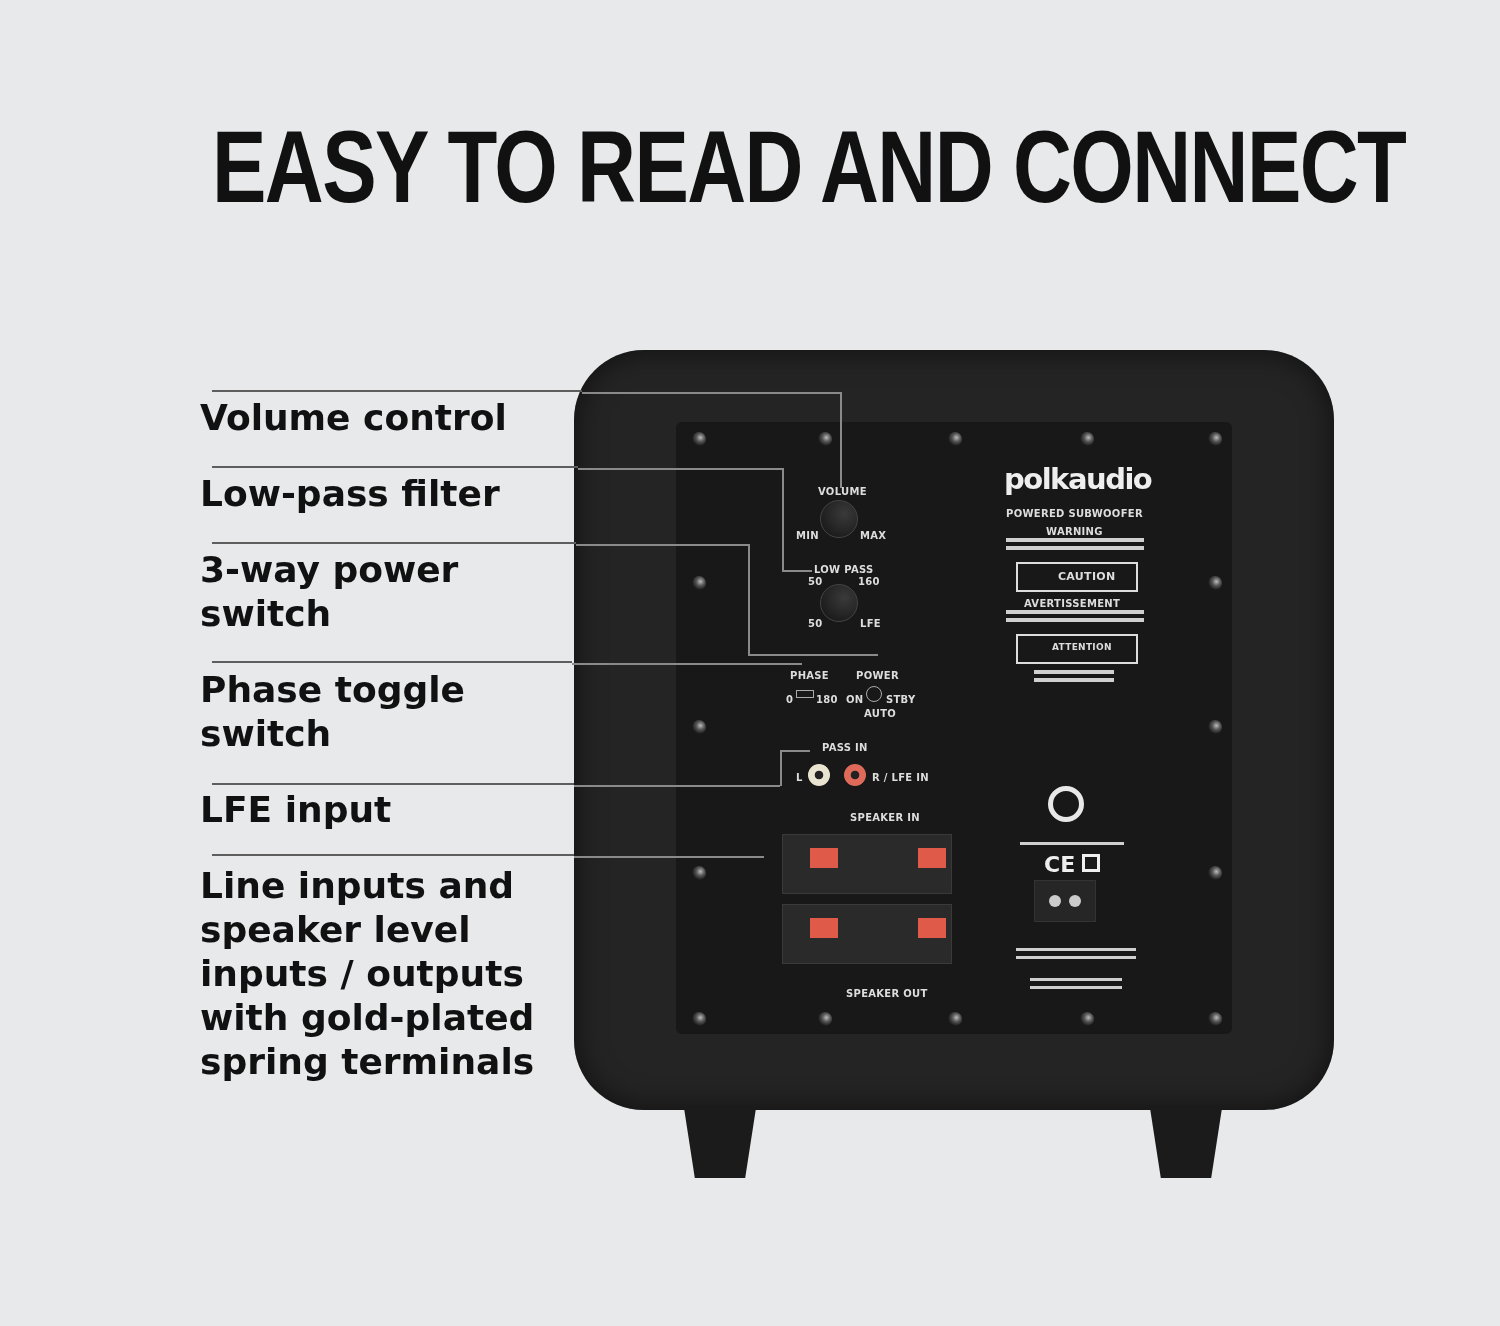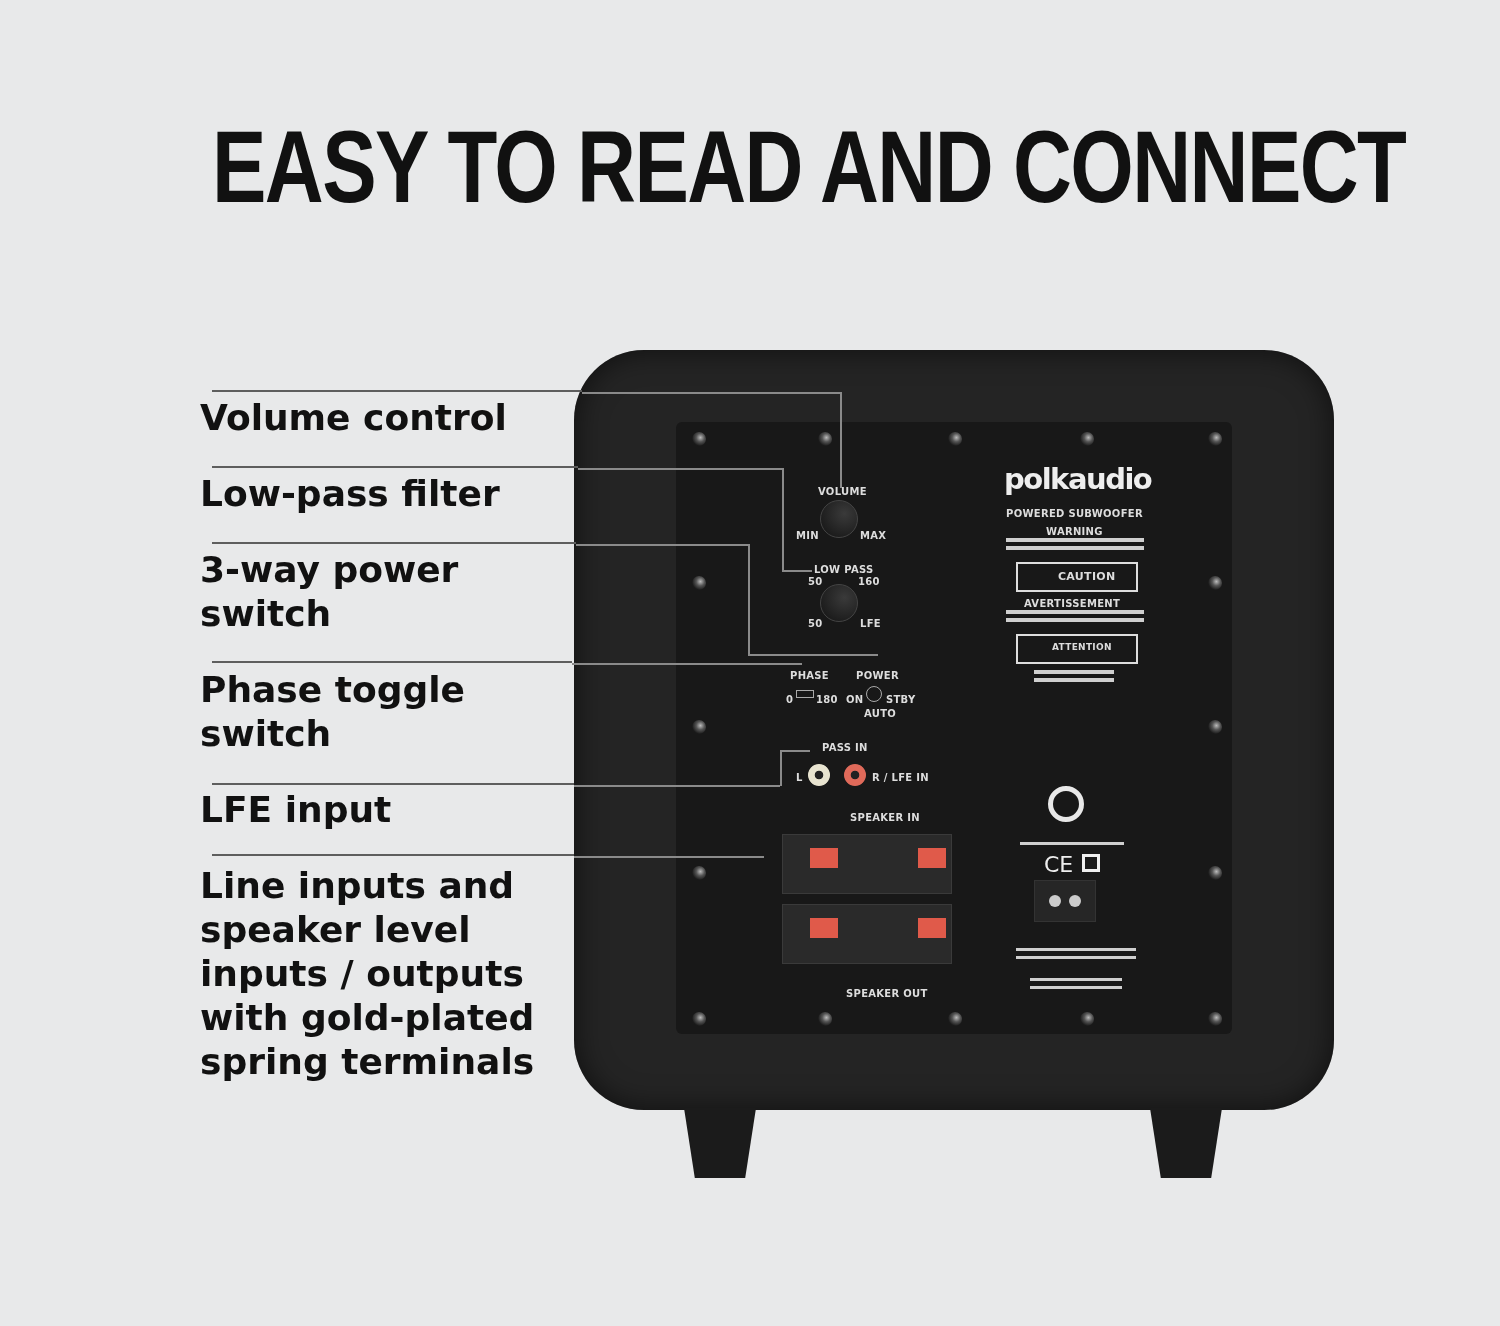--- a/index.html
+++ b/index.html
@@ -16,21 +16,21 @@
   .tiny{position:absolute;color:#ddd;font-size:10px;font-weight:bold;white-space:nowrap;letter-spacing:.3px;}
   .logo{position:absolute;left:1004px;top:462px;color:#eee;font-size:29px;font-weight:bold;letter-spacing:-1.5px;}
   .logo span{font-weight:bold;}
   .warnbox{position:absolute;left:1016px;width:118px;height:26px;border:2px solid #ddd;}
   .rca{position:absolute;width:22px;height:22px;border-radius:50%;}
   .term{position:absolute;width:168px;height:58px;background:#2a2a2a;border:1px solid #3a3a3a;}
   .redtab{position:absolute;width:28px;height:20px;background:#e05a4a;}
   .iec{position:absolute;left:1034px;top:880px;width:60px;height:40px;background:#262626;border:1px solid #333;}
   .iec i{position:absolute;top:14px;width:12px;height:12px;border-radius:50%;background:#ccc;}
   .hex{position:absolute;left:1048px;top:786px;width:36px;height:36px;border-radius:50%;border:5px solid #e8e8e8;box-sizing:border-box;}
-  .ce{position:absolute;left:1044px;top:852px;color:#eee;font-size:22px;font-weight:normal;}
+  .ce{position:absolute;left:1044px;top:852px;color:#eee;font-size:22px;font-weight:bold;}
   .sq{position:absolute;left:1082px;top:854px;width:18px;height:18px;border:3px solid #eee;box-sizing:border-box;}
   .txtblk{position:absolute;height:4px;background:#cfcfcf;}
 </style>
 </head>
 <body>
 
 <div class="title">EASY TO READ AND CONNECT</div>
 
 <div class="cabinet"></div>
 <div class="leg" style="left:684px"></div>

